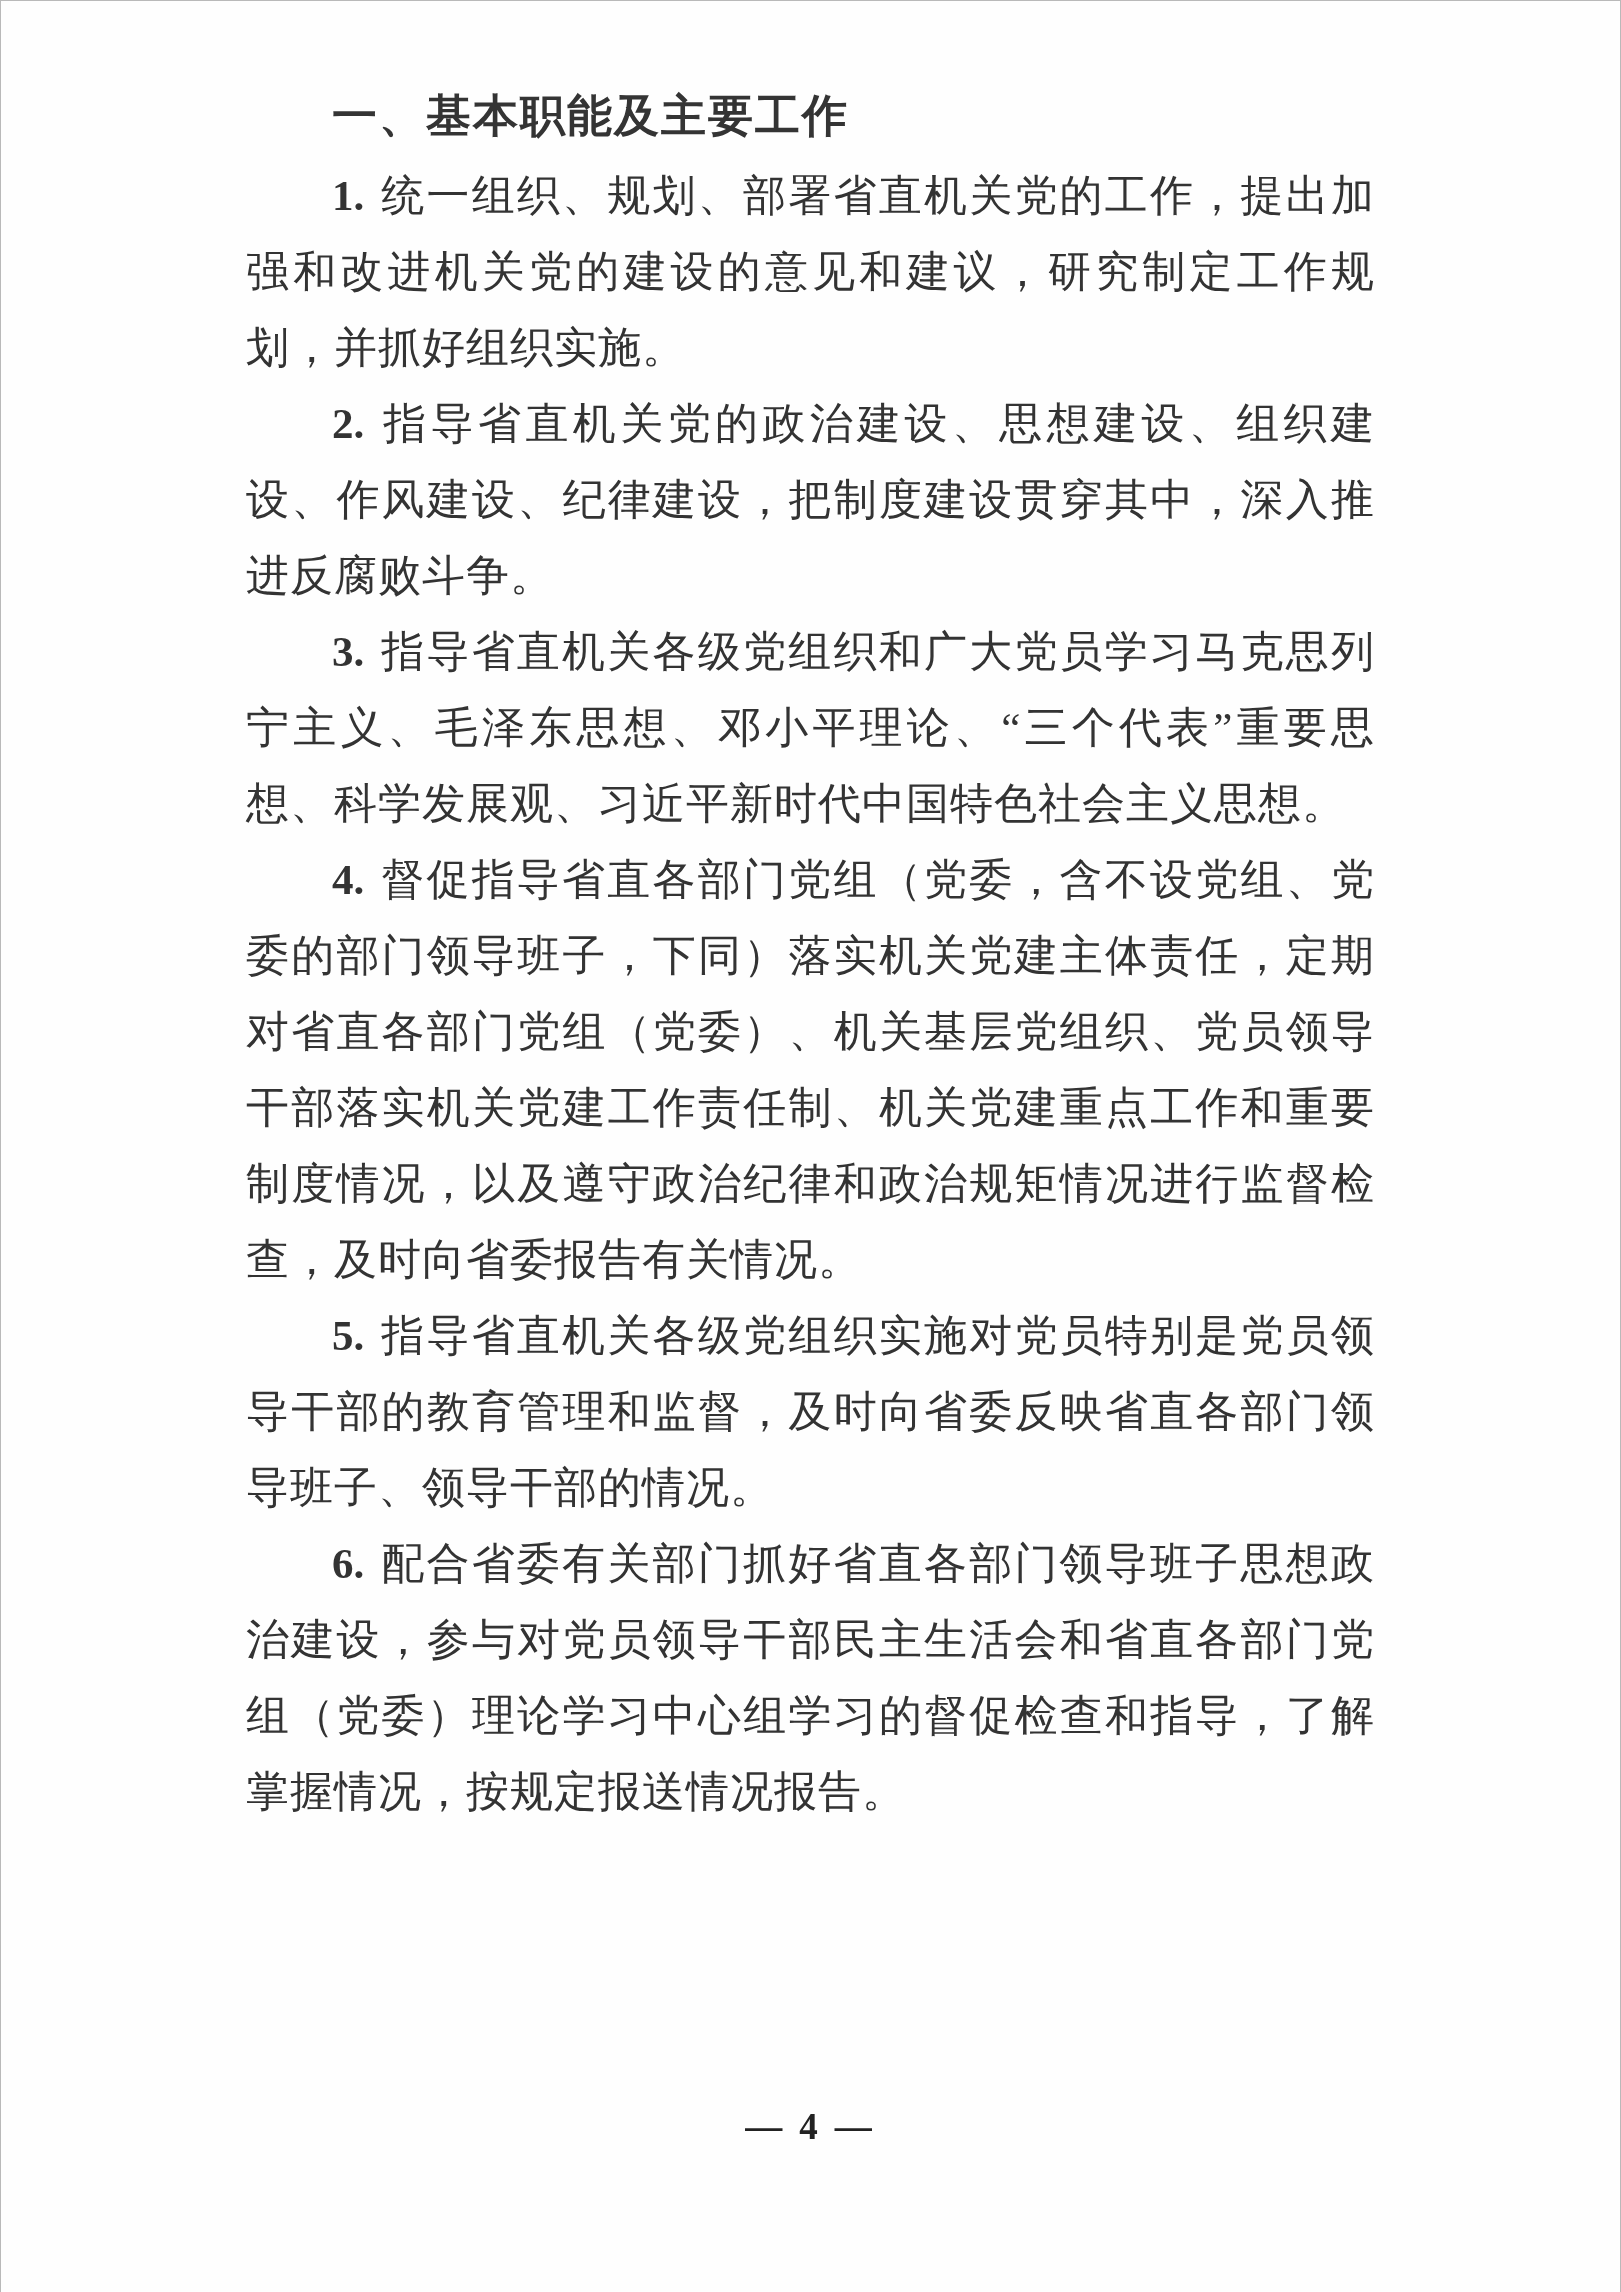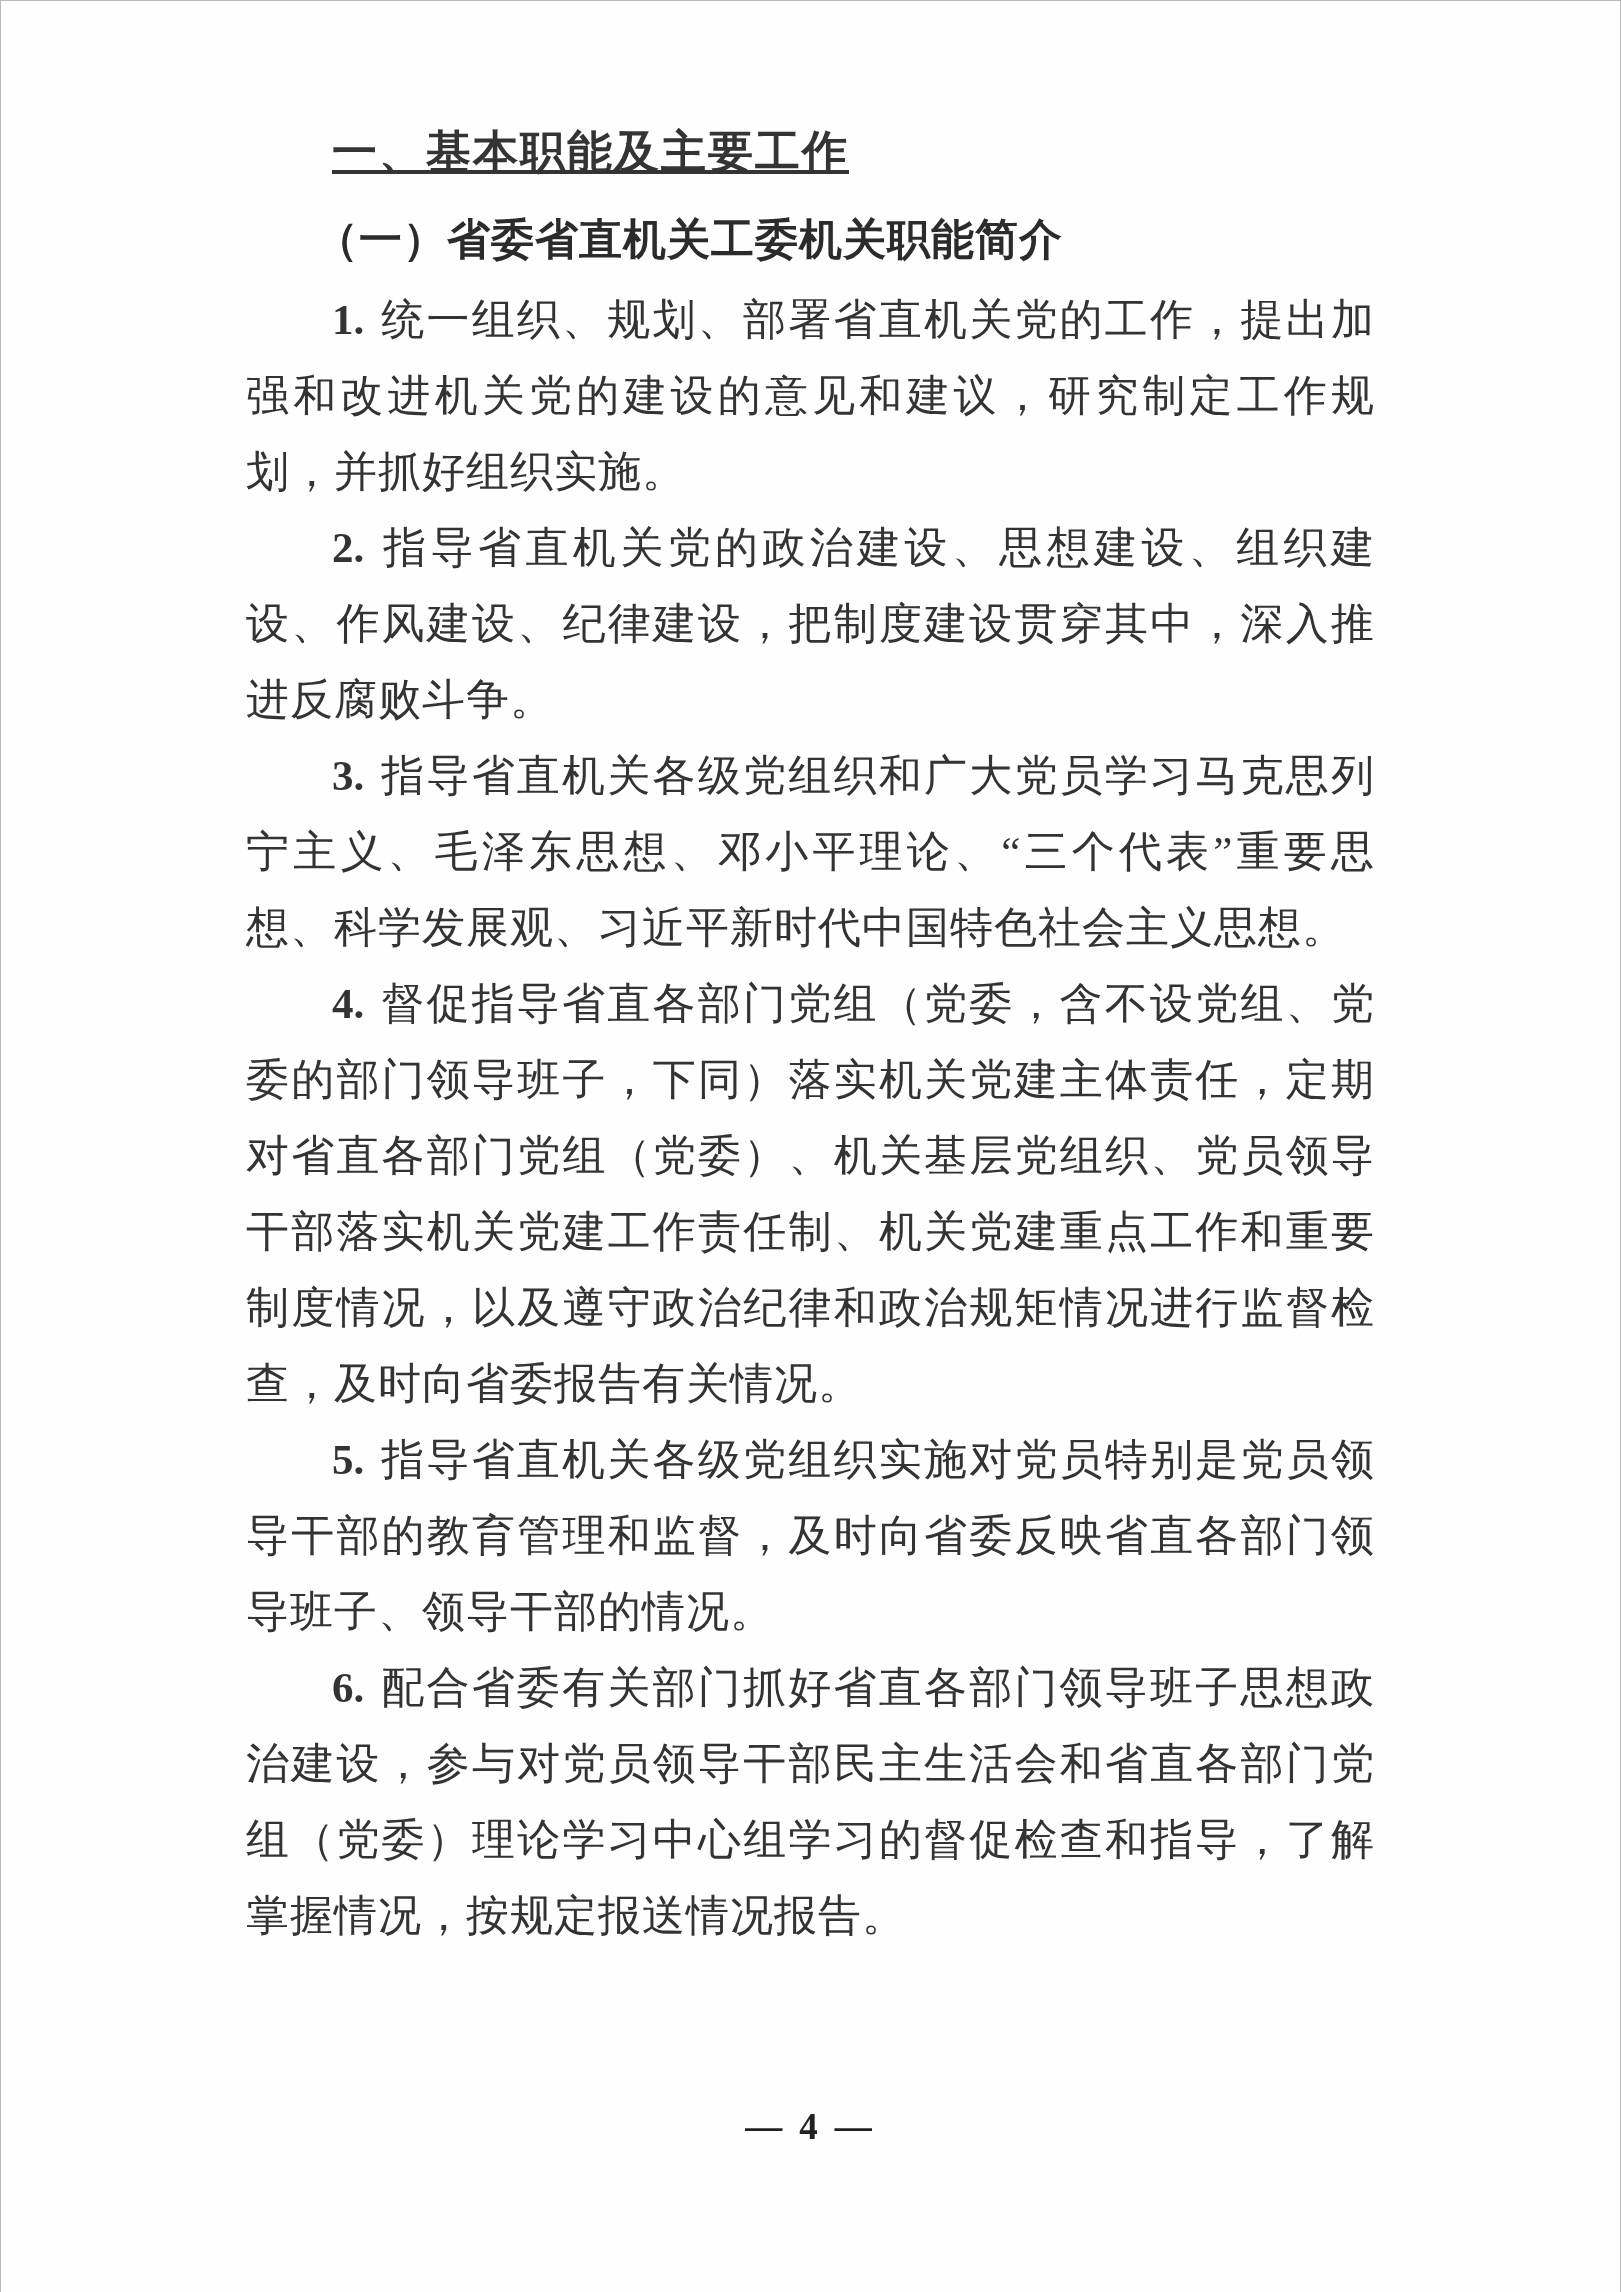--- a/index.html
+++ b/index.html
@@ -14,30 +14,29 @@
     background: #fefefe;
     border: 1px solid #b9b9b9;
     overflow: hidden;
   }
   .text-col {
     position: absolute;
     left: 245px; top: 0;
     width: 1129px;
   }
   .doc-title {
-    margin-top: 120px;
+    margin-top: 84px;
     font-family: "Liberation Sans", sans-serif;
     font-weight: bold;
     font-size: 45px;
     line-height: 61px;
     letter-spacing: 2px;
     color: #343434;
     text-indent: 86px;
     white-space: nowrap;
-    text-decoration: underline;
   }
   .doc-subtitle {
     margin-top: 27.4px;
     font-family: "Liberation Serif", serif;
     font-weight: bold;
     font-size: 43px;
     line-height: 61px;
     letter-spacing: 1px;
     color: #2b2b2b;
     text-indent: 69px;
@@ -74,21 +73,20 @@
   }
 </style>
 </head>
 <body>
 
 <div class="page">
   <div class="text-col">
 
     <h1 class="doc-title">一、基本职能及主要工作</h1>
 
-    <h2 class="doc-subtitle">（一）省委省直机关工委机关职能简介</h2>
 
     <div class="body-text">
 
       <p class="para"><span class="pnum">1.</span><span>统一组织、规划、部署省直机关党的工作，提出加强和改进机关党的建设的意见和建议，研究制定工作规划，并抓好组织实施。</span></p>
 
       <p class="para"><span class="pnum">2.</span><span>指导省直机关党的政治建设、思想建设、组织建设、作风建设、纪律建设，把制度建设贯穿其中，深入推进反腐败斗争。</span></p>
 
       <p class="para"><span class="pnum">3.</span><span>指导省直机关各级党组织和广大党员学习马克思列宁主义、毛泽东思想、邓小平理论、“三个代表”重要思想、科学发展观、习近平新时代中国特色社会主义思想。</span></p>
 
       <p class="para"><span class="pnum">4.</span><span>督促指导省直各部门党组（党委，含不设党组、党委的部门领导班子，下同）落实机关党建主体责任，定期对省直各部门党组（党委）、机关基层党组织、党员领导干部落实机关党建工作责任制、机关党建重点工作和重要制度情况，以及遵守政治纪律和政治规矩情况进行监督检查，及时向省委报告有关情况。</span></p>

